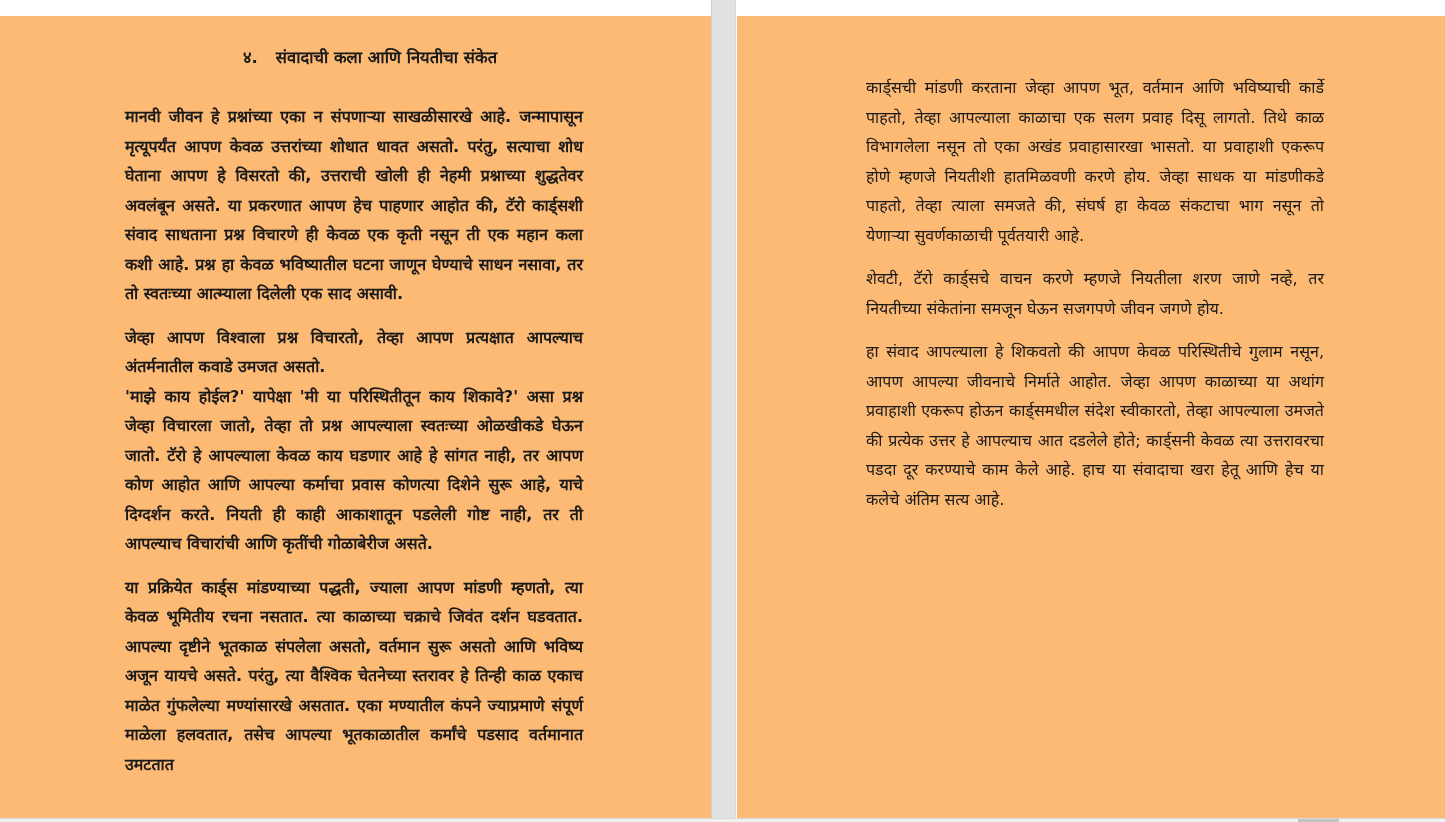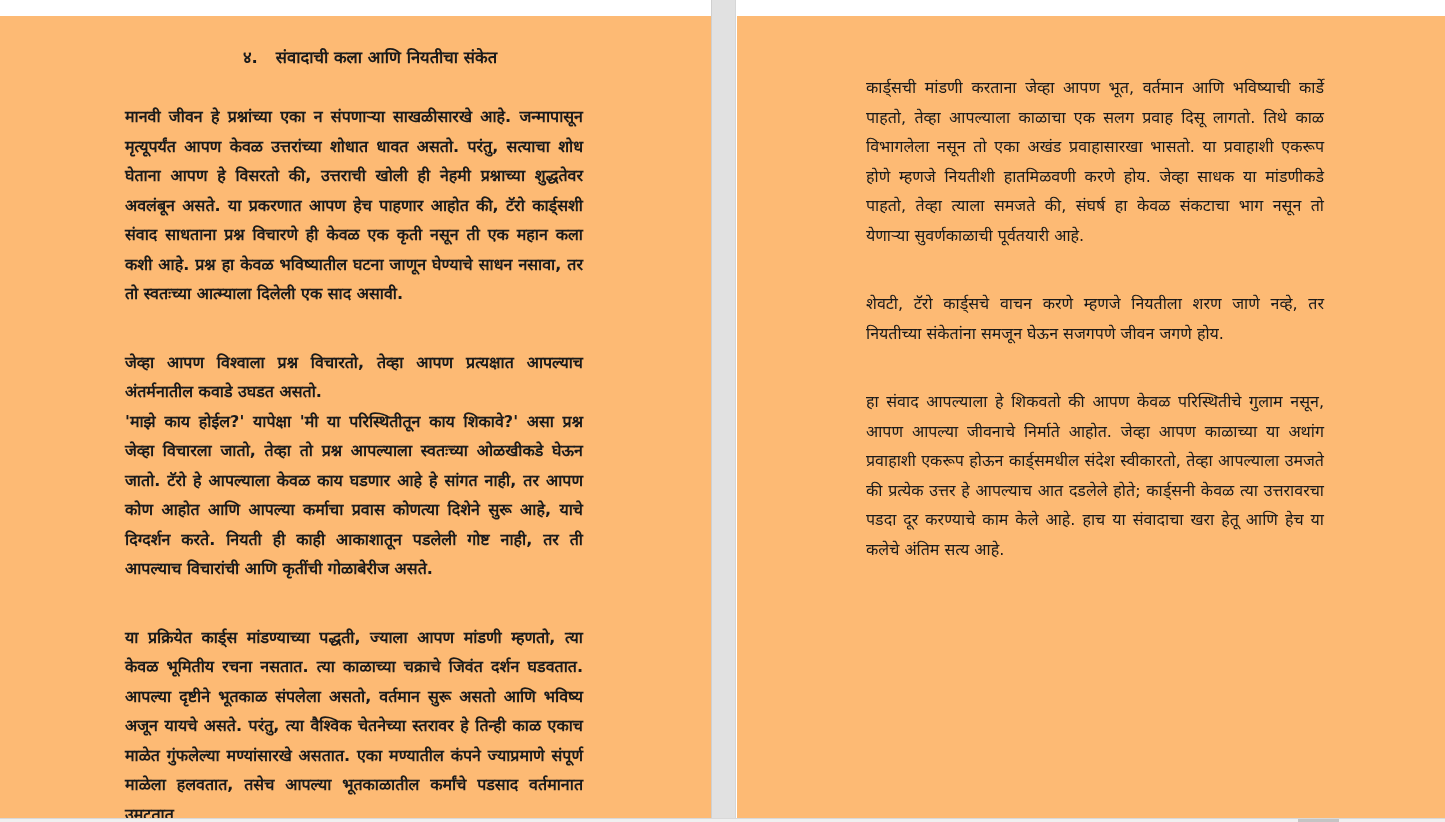--- a/index.html
+++ b/index.html
@@ -76,21 +76,21 @@
     }
     .heading .num {
       display: inline-block;
       margin-right: 18px;
       font-weight: bold;
     }
     p {
       margin: 0;
     }
     .para-gap {
-      margin-top: 39px;
+      margin-top: 14px;
     }
     .hscroll {
       position: absolute;
       left: 0;
       top: 818px;
       width: 1445px;
       height: 4px;
       background: #f0f0f0;
       border-top: 1px solid #d9d9d9;
       box-sizing: border-box;
@@ -108,21 +108,21 @@
 <body>
 
 <div class="viewport">
 
   <div class="page page-left">
     <div class="heading">
       <span class="num">४.</span><span>संवादाची कला आणि नियतीचा संकेत</span>
     </div>
     <div class="text-column">
       <p>मानवी जीवन हे प्रश्नांच्या एका न संपणाऱ्या साखळीसारखे आहे. जन्मापासून मृत्यूपर्यंत आपण केवळ उत्तरांच्या शोधात धावत असतो. परंतु, सत्याचा शोध घेताना आपण हे विसरतो की, उत्तराची खोली ही नेहमी प्रश्नाच्या शुद्धतेवर अवलंबून असते. या प्रकरणात आपण हेच पाहणार आहोत की, टॅरो कार्ड्सशी संवाद साधताना प्रश्न विचारणे ही केवळ एक कृती नसून ती एक महान कला कशी आहे. प्रश्न हा केवळ भविष्यातील घटना जाणून घेण्याचे साधन नसावा, तर तो स्वतःच्या आत्म्याला दिलेली एक साद असावी.</p>
-      <p class="para-gap">जेव्हा आपण विश्वाला प्रश्न विचारतो, तेव्हा आपण प्रत्यक्षात आपल्याच अंतर्मनातील कवाडे उघडत असतो.</p>
+      <p class="para-gap">जेव्हा आपण विश्वाला प्रश्न विचारतो, तेव्हा आपण प्रत्यक्षात आपल्याच अंतर्मनातील कवाडे उमजत असतो.</p>
       <p>'माझे काय होईल?' यापेक्षा 'मी या परिस्थितीतून काय शिकावे?' असा प्रश्न जेव्हा विचारला जातो, तेव्हा तो प्रश्न आपल्याला स्वतःच्या ओळखीकडे घेऊन जातो. टॅरो हे आपल्याला केवळ काय घडणार आहे हे सांगत नाही, तर आपण कोण आहोत आणि आपल्या कर्माचा प्रवास कोणत्या दिशेने सुरू आहे, याचे दिग्दर्शन करते. नियती ही काही आकाशातून पडलेली गोष्ट नाही, तर ती आपल्याच विचारांची आणि कृतींची गोळाबेरीज असते.</p>
       <p class="para-gap">या प्रक्रियेत कार्ड्स मांडण्याच्या पद्धती, ज्याला आपण मांडणी म्हणतो, त्या केवळ भूमितीय रचना नसतात. त्या काळाच्या चक्राचे जिवंत दर्शन घडवतात. आपल्या दृष्टीने भूतकाळ संपलेला असतो, वर्तमान सुरू असतो आणि भविष्य अजून यायचे असते. परंतु, त्या वैश्विक चेतनेच्या स्तरावर हे तिन्ही काळ एकाच माळेत गुंफलेल्या मण्यांसारखे असतात. एका मण्यातील कंपने ज्याप्रमाणे संपूर्ण माळेला हलवतात, तसेच आपल्या भूतकाळातील कर्मांचे पडसाद वर्तमानात उमटतात</p>
     </div>
   </div>
 
   <div class="gutter"></div>
 
   <div class="page page-right">
     <div class="text-column">
       <p>कार्ड्सची मांडणी करताना जेव्हा आपण भूत, वर्तमान आणि भविष्याची कार्डे पाहतो, तेव्हा आपल्याला काळाचा एक सलग प्रवाह दिसू लागतो. तिथे काळ विभागलेला नसून तो एका अखंड प्रवाहासारखा भासतो. या प्रवाहाशी एकरूप होणे म्हणजे नियतीशी हातमिळवणी करणे होय. जेव्हा साधक या मांडणीकडे पाहतो, तेव्हा त्याला समजते की, संघर्ष हा केवळ संकटाचा भाग नसून तो येणाऱ्या सुवर्णकाळाची पूर्वतयारी आहे.</p>

